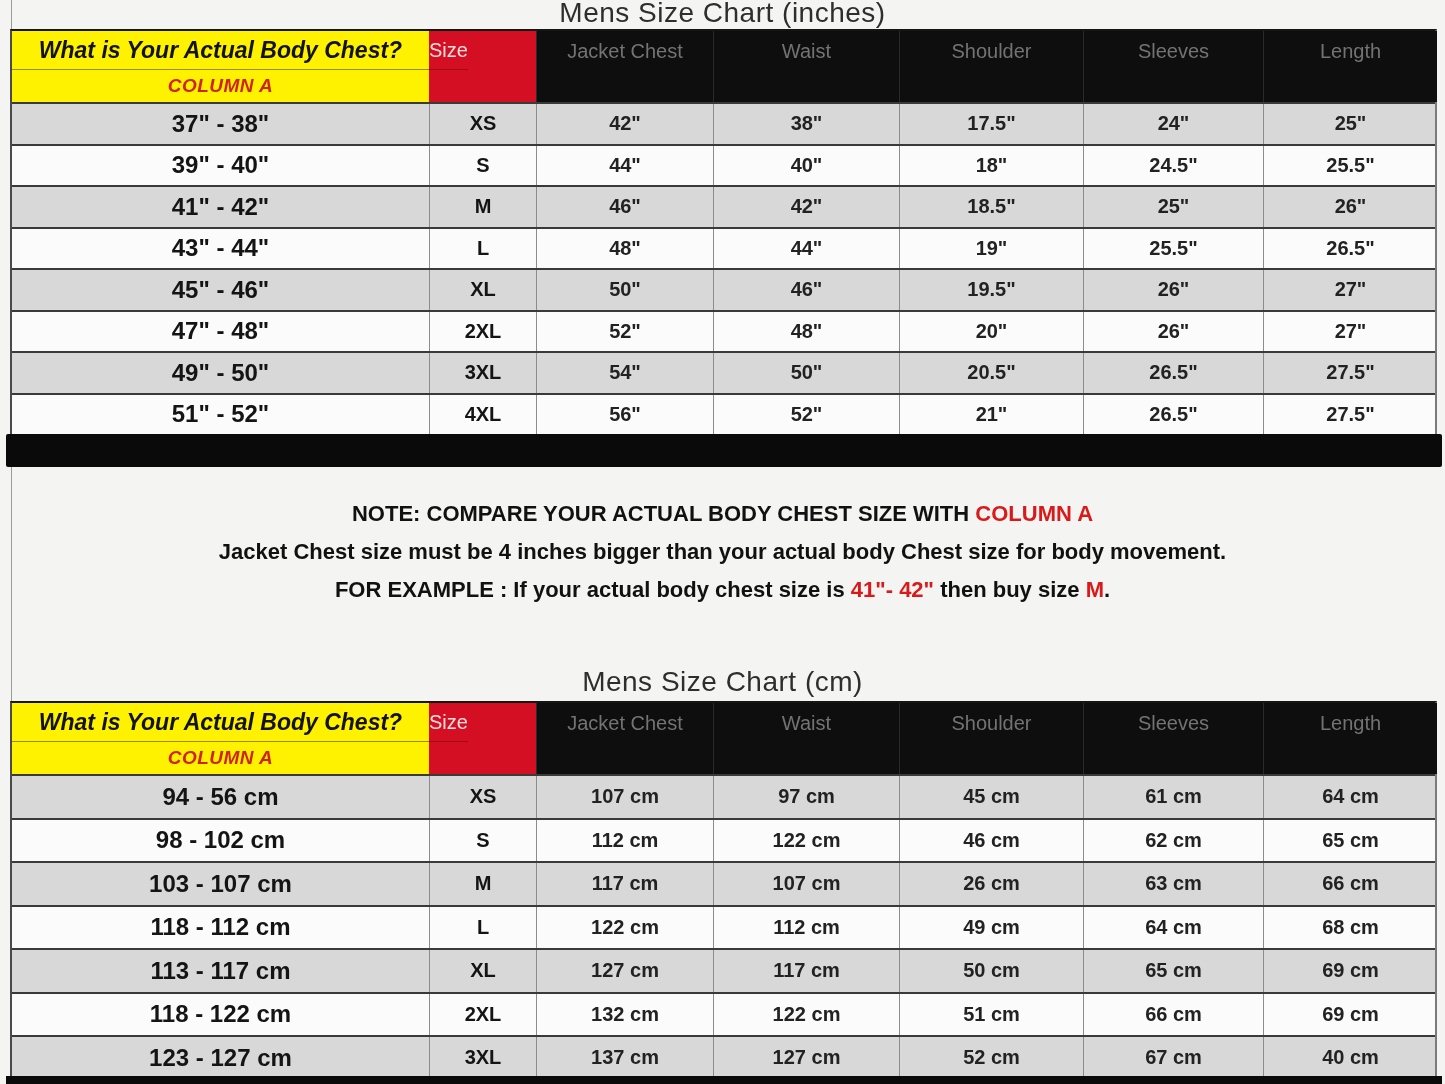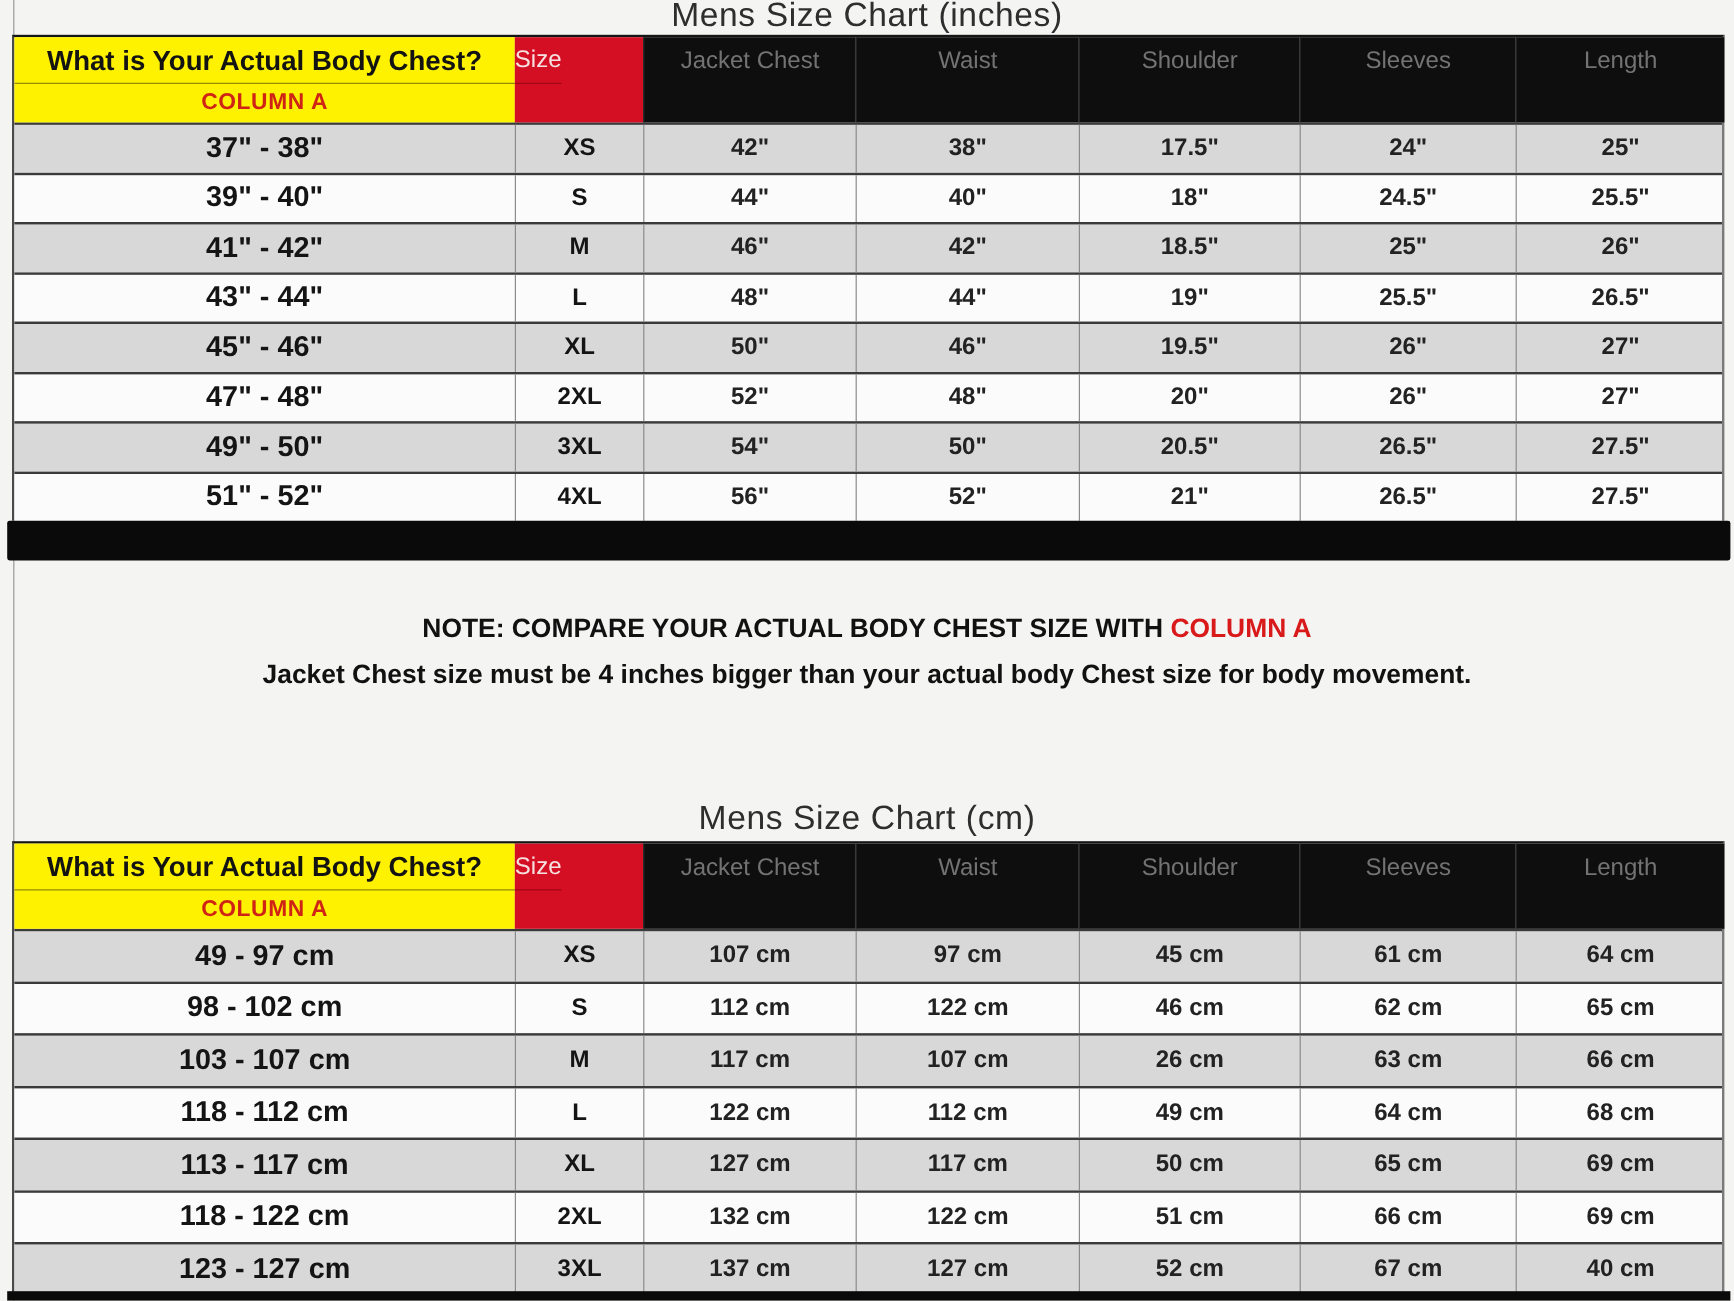--- a/index.html
+++ b/index.html
@@ -35,21 +35,21 @@
     border-right: 2px solid #7a7a7a;
     border-top: 2px solid #151515;
     z-index: 1;
   }
   .thead { display: grid; grid-template-columns: 417px 107px 177px 186px 184px 180px 174px; height: 71px; }
   .th-dark {
     background: #0e0e0e; color: #737373;
     font-size: 20px; display: flex; justify-content: center; align-items: flex-start;
     padding-top: 9px; border-left: 1px solid #2a2a2a;
   }
-  .th-yellow { background: #fff200; display: flex; flex-direction: column; }
+  .th-yellow { background: #fff200; display: flex; flex-direction: column; font-style: italic; }
   .th-yellow .q {
     height: 39px; display: flex; align-items: center; justify-content: center;
     font-size: 23px; font-weight: 700; color: #131313;
     border-bottom: 1px solid rgba(60,60,0,0.55);
   }
   .th-yellow .col-a {
     height: 32px; display: flex; align-items: center; justify-content: center;
     font-size: 19px; font-weight: 700; color: #cf2415; letter-spacing: 0.5px;
   }
   .th-red { background: #d40f23; display: flex; flex-direction: row; }
@@ -73,21 +73,21 @@
   }
   .row .cell:first-child { border-left: none; }
   .cell.chest { font-size: 24px; font-weight: 700; color: #141414; }
   .cell.size  { font-size: 20px; font-weight: 700; color: #141414; }
   .cell.value { font-size: 20px; font-weight: 600; color: #222; }
 
   .separator-bar {
     margin: 0 3px 0 6px; height: 33px; background: #0a0a0a;
     border-radius: 2px; position: relative; z-index: 1;
   }
-  .mid-section { height: 198px; padding-top: 44px; text-align: center; }
+  .mid-section { height: 198px; padding-top: 34px; text-align: center; }
   .note-line { font-size: 22px; font-weight: 700; color: #111; line-height: 26px; margin-bottom: 12px; white-space: nowrap; }
   .note-line.example { margin-top: 5px; }
   .red-text { color: #d91a1a; }
 
   .bottom-bar {
     position: absolute; left: 6px; right: 3px; bottom: 0; height: 8px;
     background: #0a0a0a; z-index: 2;
   }
 </style>
 </head>
@@ -189,20 +189,21 @@
   </div>
       </div>
   </div>
 </section>
 
 <div class="separator-bar"></div>
 
 <section class="mid-section">
   <div class="note-line"><span>NOTE: COMPARE YOUR ACTUAL BODY CHEST SIZE WITH </span><span class="red-text">COLUMN A</span></div>
   <div class="note-line">Jacket Chest size must be 4 inches bigger than your actual body Chest size for body movement.</div>
+  <div class="note-line example"><span>FOR EXAMPLE : If your actual body chest size is </span><span class="red-text">41"- 42"</span><span> then buy size </span><span class="red-text">M</span><span>.</span></div>
 </section>
 
 <section>
   <div class="chart-title title-cm">Mens Size Chart (cm)</div>
 
   <div class="size-table">
     <div class="thead">
       <div class="th-yellow">
         <div class="q">What is Your Actual Body Chest?</div>
         <div class="col-a">COLUMN A</div>
@@ -212,21 +213,21 @@
         <div class="sz-fill"></div>
       </div>
       <div class="th-dark">Jacket Chest</div>
       <div class="th-dark">Waist</div>
       <div class="th-dark">Shoulder</div>
       <div class="th-dark">Sleeves</div>
       <div class="th-dark">Length</div>
     </div>
     <div class="rows rows-cm">
         <div class="row odd">
-    <div class="cell chest">49 - 97 cm</div>
+    <div class="cell chest">94 - 56 cm</div>
     <div class="cell size">XS</div>
     <div class="cell value">107 cm</div>
     <div class="cell value">97 cm</div>
     <div class="cell value">45 cm</div>
     <div class="cell value">61 cm</div>
     <div class="cell value">64 cm</div>
   </div>
         <div class="row even">
     <div class="cell chest">98 - 102 cm</div>
     <div class="cell size">S</div>

